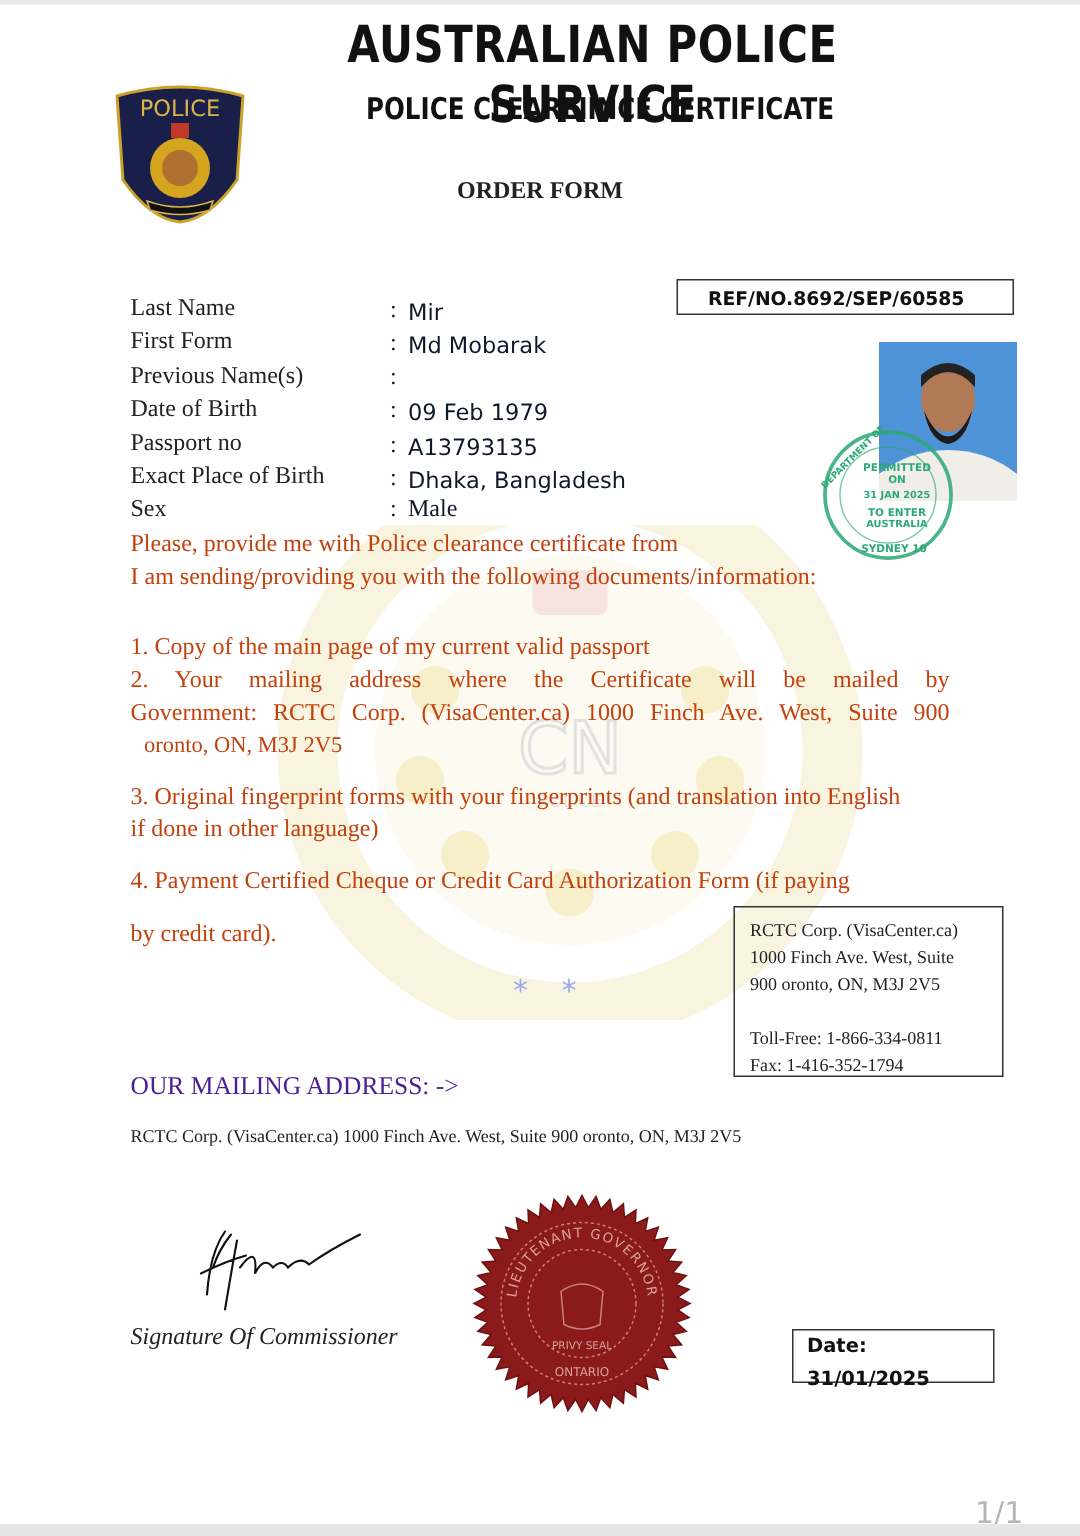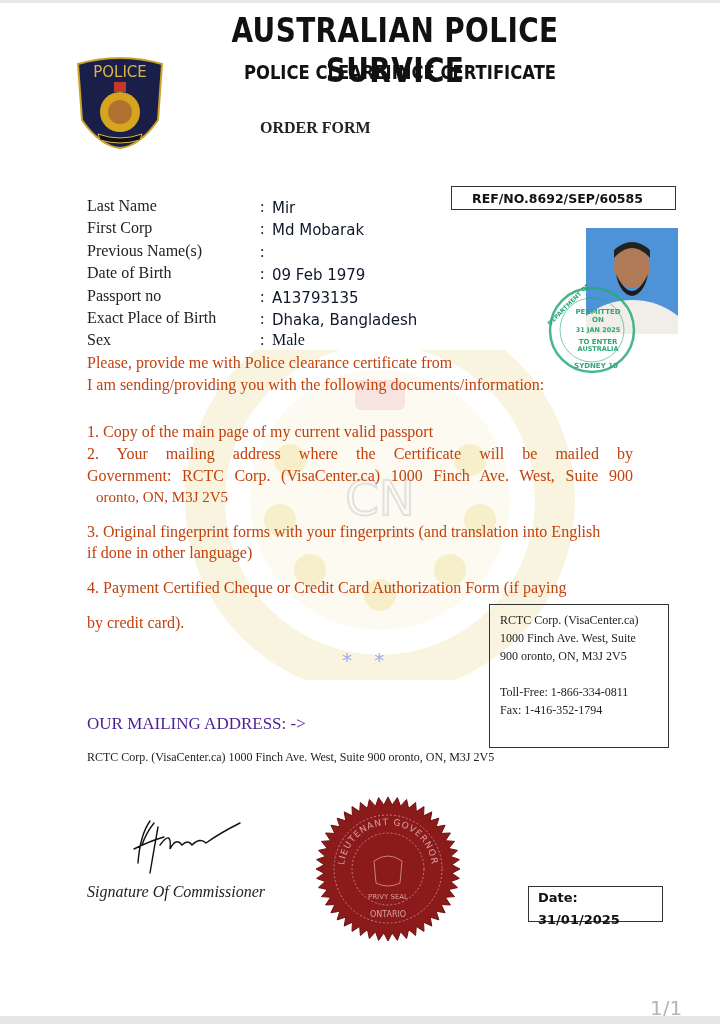--- a/index.html
+++ b/index.html
@@ -16,21 +16,21 @@
     left:160px; top:10px; width:470px; text-align:center;
     font-family:"DejaVu Sans", sans-serif; font-weight:bold; font-size:34px;
     letter-spacing:0.5px; color:#111; transform:scaleX(0.82); transform-origin:center;
   }
   .subtitle {
     left:200px; top:60px; width:400px; text-align:center;
     font-family:"DejaVu Sans", sans-serif; font-weight:bold; font-size:20px;
     color:#111; transform:scaleX(0.82); transform-origin:center;
   }
   .orderform {
-    left:260px; top:119px; width:200px; 
+    left:260px; top:119px; width:200px; text-align:center;
     font-family:"Liberation Serif", serif; font-weight:bold; font-size:16px; color:#222;
   }
   .badge { left:70px; top:50px; width:100px; height:100px; }
 
   
   .watermark { left:170px; top:350px; width:420px; height:330px; opacity:0.55; }
   .stars { left:342px; top:648px; font-size:20px; color:#9fa8f0; letter-spacing:8px; font-family:"DejaVu Sans", sans-serif; }
 
   
   .field-label { left:87px; font-size:16px; color:#222; }
@@ -43,21 +43,21 @@
     font-family:"DejaVu Sans", sans-serif; font-weight:bold; font-size:12.5px;
     line-height:24px; padding-left:20px; box-sizing:border-box; color:#111;
   }
   .photo { left:586px; top:228px; width:92px; height:106px; background:#4b8fd6; overflow:hidden; }
   .stamp-green { left:546px; top:284px; width:92px; height:92px; }
 
   .para { left:87px; font-size:16px; color:#c2410c; line-height:21px; }
   .justify { width:546px; text-align:justify; text-align-last:justify; }
 
   .addr-box {
-    left:489px; top:604px; width:180px; height:144px; border:1px solid #333;
+    left:489px; top:604px; width:180px; height:114px; border:1px solid #333;
     box-sizing:border-box; padding:6px 10px; font-size:12px; line-height:18px; color:#222;
   }
   .mailing-title { left:87px; top:714px; font-size:17px; color:#4c1d95; }
   .mailing-line { left:87px; top:750px; font-size:12px; color:#222; }
 
   .signature { left:120px; top:815px; width:125px; height:60px; }
   .sig-label { left:87px; top:883px; font-size:16px; color:#222;font-style:italic; }
   .seal { left:314px; top:795px; width:148px; height:148px; }
   .date-box {
     left:528px; top:886px; width:135px; height:36px; border:1px solid #333;
@@ -102,21 +102,21 @@
 </svg>
 <div class="abs stars">* *</div>
 
 <div class="abs ref-box">REF/NO.8692/SEP/60585</div>
 
 <div>
   <div class="abs field-label" style="top:197px">Last Name</div>
   <div class="abs field-colon" style="top:198px">:</div>
   <div class="abs field-value" style="top:199px">Mir</div>
 
-  <div class="abs field-label" style="top:219px">First Corp</div>
+  <div class="abs field-label" style="top:219px">First Form</div>
   <div class="abs field-colon" style="top:220px">:</div>
   <div class="abs field-value" style="top:221px">Md Mobarak</div>
 
   <div class="abs field-label" style="top:242px">Previous Name(s)</div>
   <div class="abs field-colon" style="top:243px">:</div>
   <div class="abs field-value" style="top:244px"></div>
 
   <div class="abs field-label" style="top:264px">Date of Birth</div>
   <div class="abs field-colon" style="top:265px">:</div>
   <div class="abs field-value" style="top:266px">09 Feb 1979</div>

